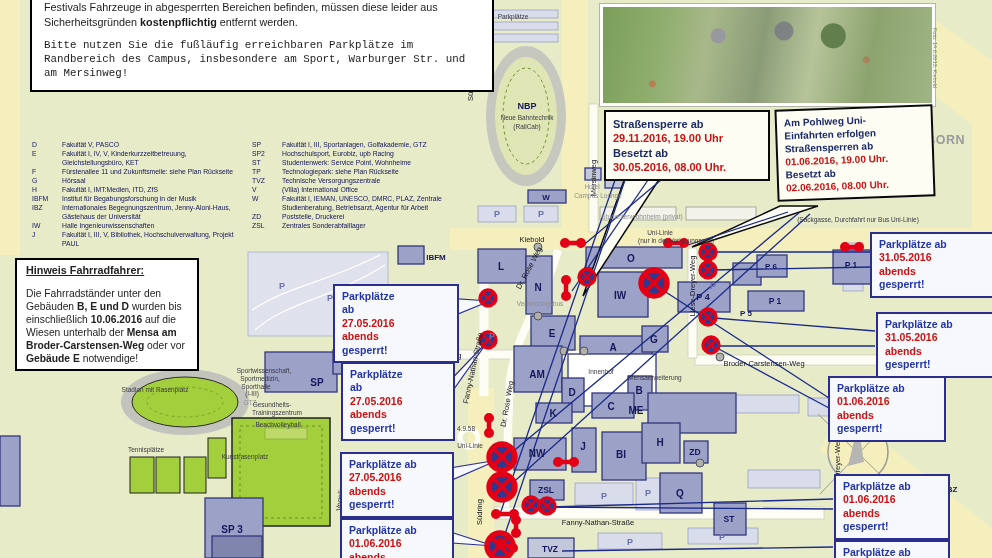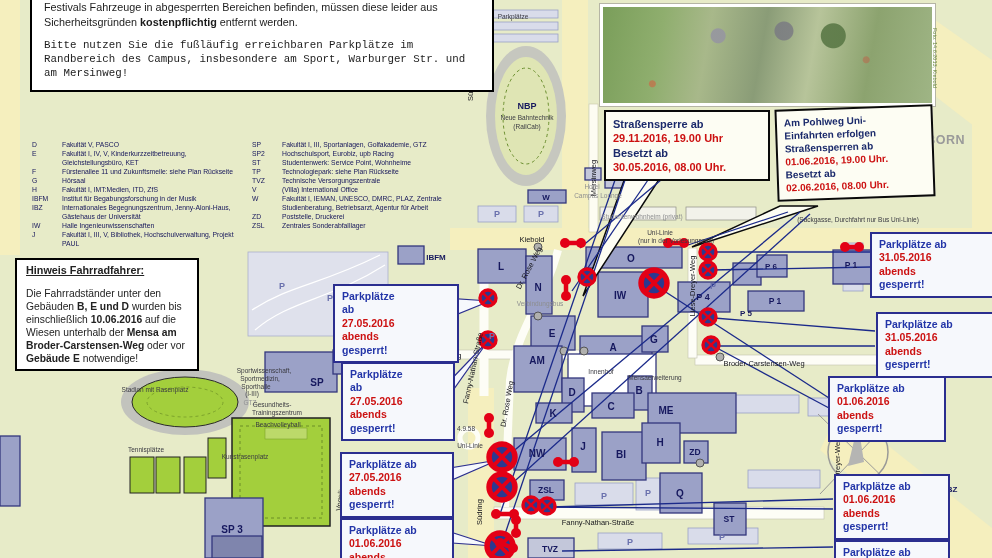--- a/index.html
+++ b/index.html
@@ -376,27 +376,27 @@
       <div class="lbl sk" style="left: 655px; top: 377px;">Mensaerweiterung</div>
       <div class="lbl bld" style="left: 527px; top: 106px; font-size: 9px;">NBP</div>
       <div class="lbl sk" style="left: 527px; top: 117px;">Neue Bahntechnik</div>
       <div class="lbl sk" style="left: 527px; top: 126px;">(RailCab)</div>
       <div class="lbl bld" style="left: 501px; top: 266px;">L</div>
       <div class="lbl bld" style="left: 538px; top: 287px;">N</div>
       <div class="lbl bld" style="left: 631px; top: 258px;">O</div>
       <div class="lbl bld" style="left: 620px; top: 295px;">IW</div>
       <div class="lbl bld" style="left: 546px; top: 197px; font-size: 8px;">W</div>
       <div class="lbl bld" style="left: 552px; top: 333px;">E</div>
-      <div class="lbl bld" style="left: 537px; top: 360px;">AM</div>
+      <div class="lbl bld" style="left: 537px; top: 374px;">AM</div>
       <div class="lbl bld" style="left: 613px; top: 347px;">A</div>
       <div class="lbl bld" style="left: 654px; top: 339px;">G</div>
       <div class="lbl bld" style="left: 572px; top: 392px;">D</div>
       <div class="lbl bld" style="left: 639px; top: 390px;">B</div>
       <div class="lbl bld" style="left: 611px; top: 406px;">C</div>
-      <div class="lbl bld" style="left: 666px; top: 410px;">ME</div>
+      <div class="lbl bld" style="left: 636px; top: 410px;">ME</div>
       <div class="lbl bld" style="left: 553px; top: 413px;">K</div>
       <div class="lbl bld" style="left: 583px; top: 446px;">J</div>
       <div class="lbl bld" style="left: 621px; top: 454px;">BI</div>
       <div class="lbl bld" style="left: 660px; top: 442px;">H</div>
       <div class="lbl bld" style="left: 537px; top: 453px;">NW</div>
       <div class="lbl bld" style="left: 695px; top: 452px; font-size: 8.5px;">ZD</div>
       <div class="lbl bld" style="left: 680px; top: 493px;">Q</div>
       <div class="lbl bld" style="left: 546px; top: 490px; font-size: 8.5px;">ZSL</div>
       <div class="lbl bld" style="left: 550px; top: 549px; font-size: 8.5px;">TVZ</div>
       <div class="lbl bld" style="left: 729px; top: 519px; font-size: 8.5px;">ST</div>

